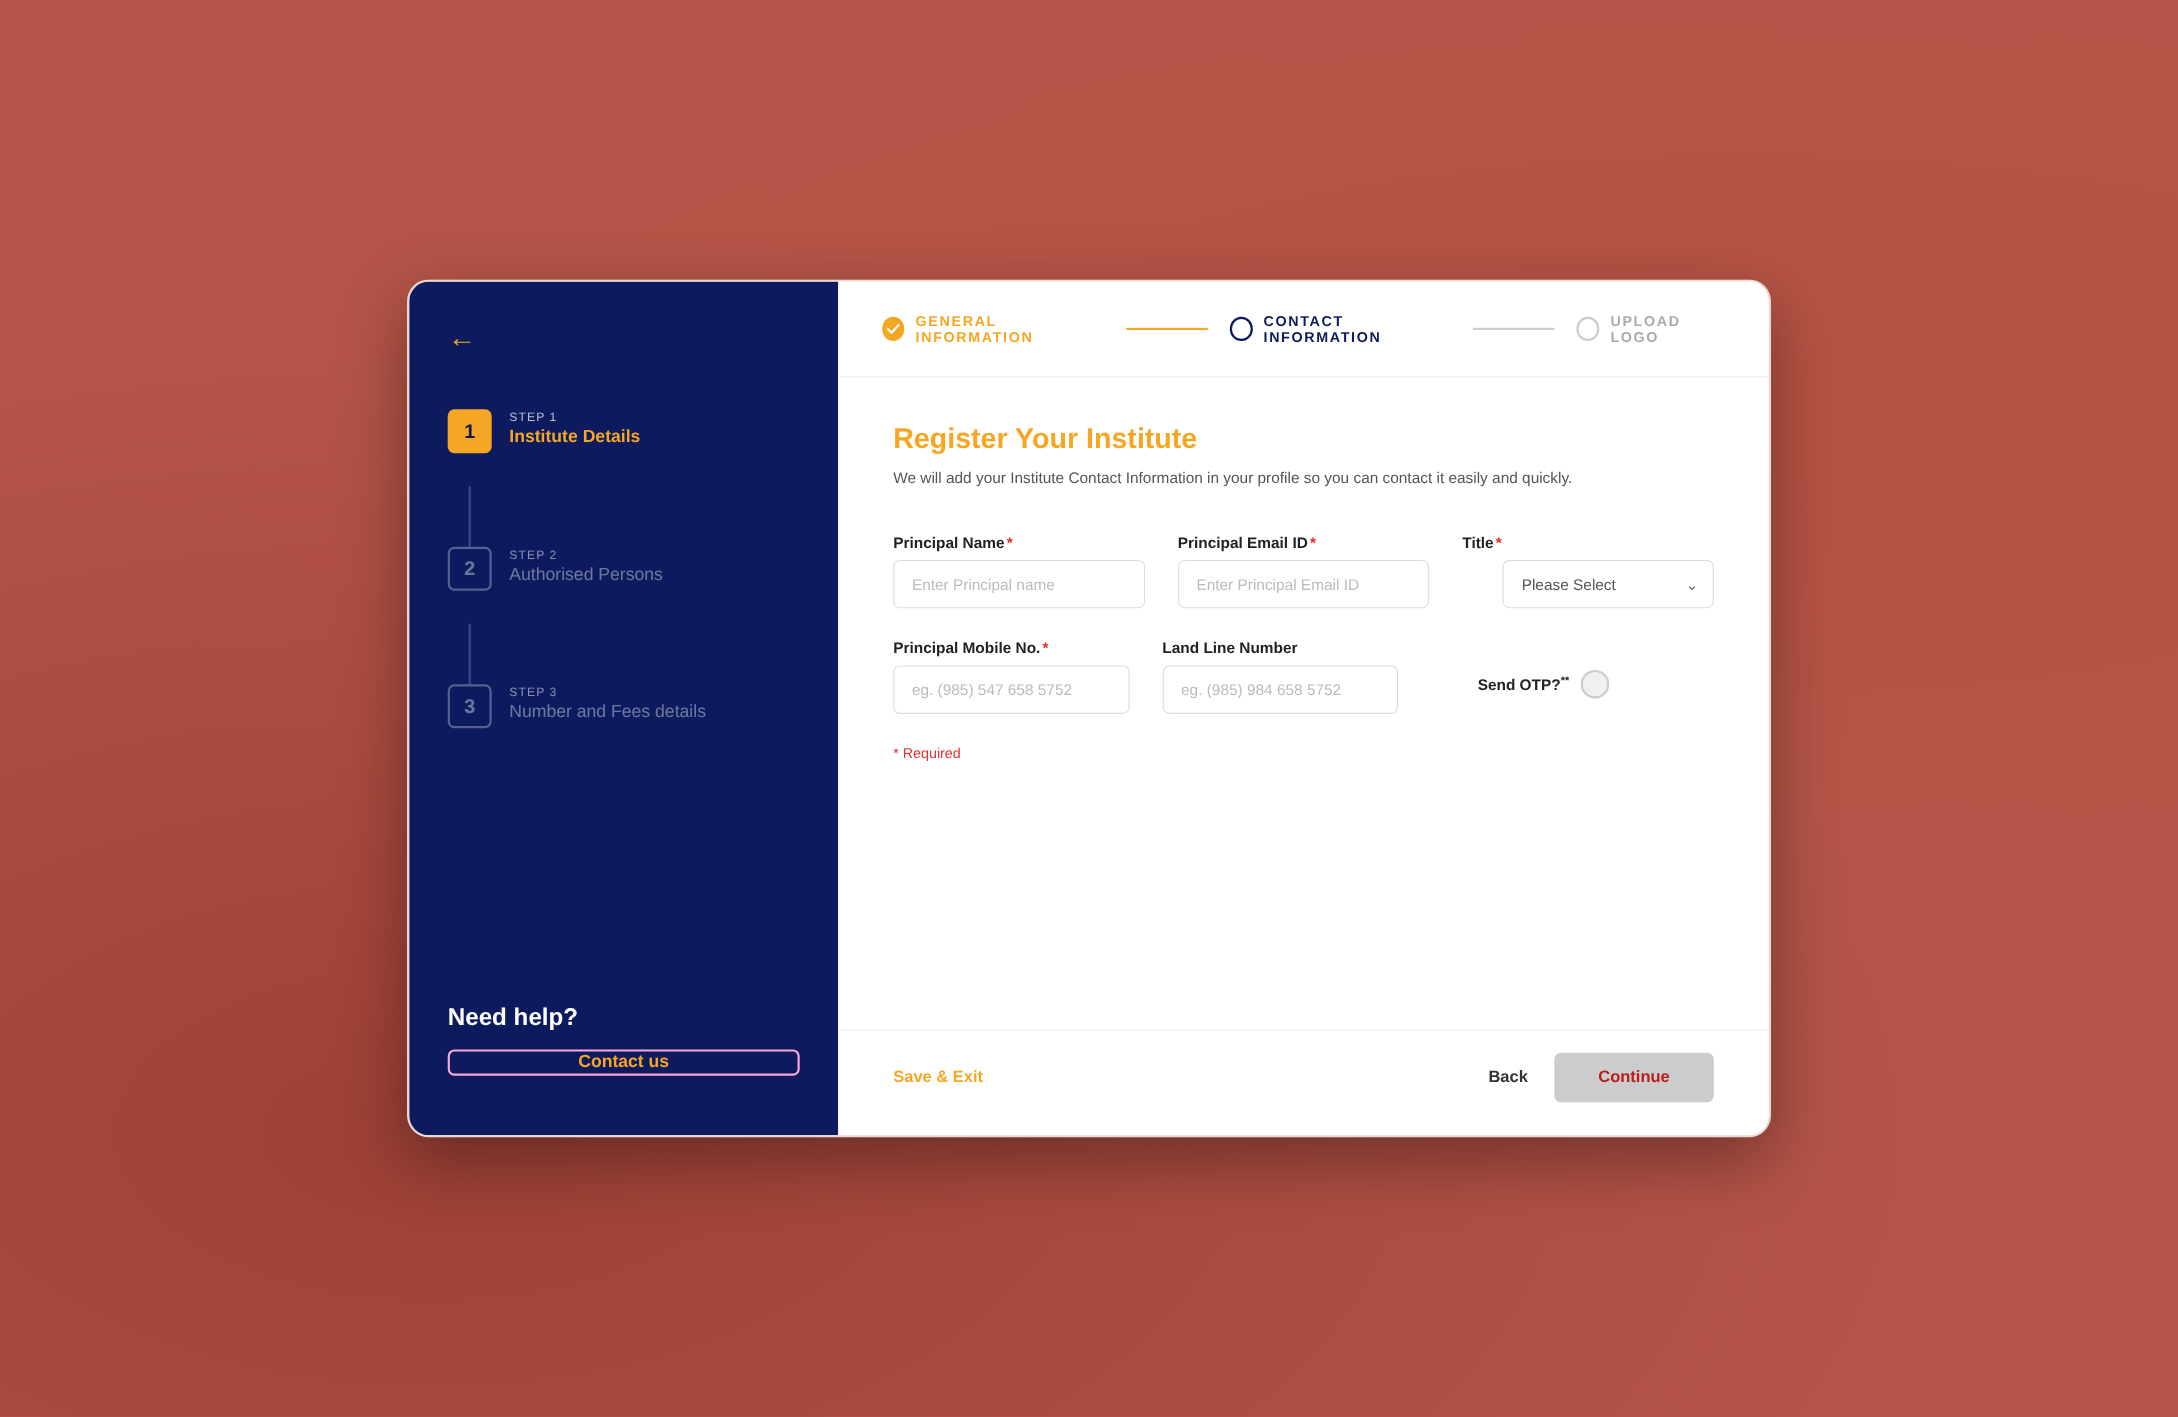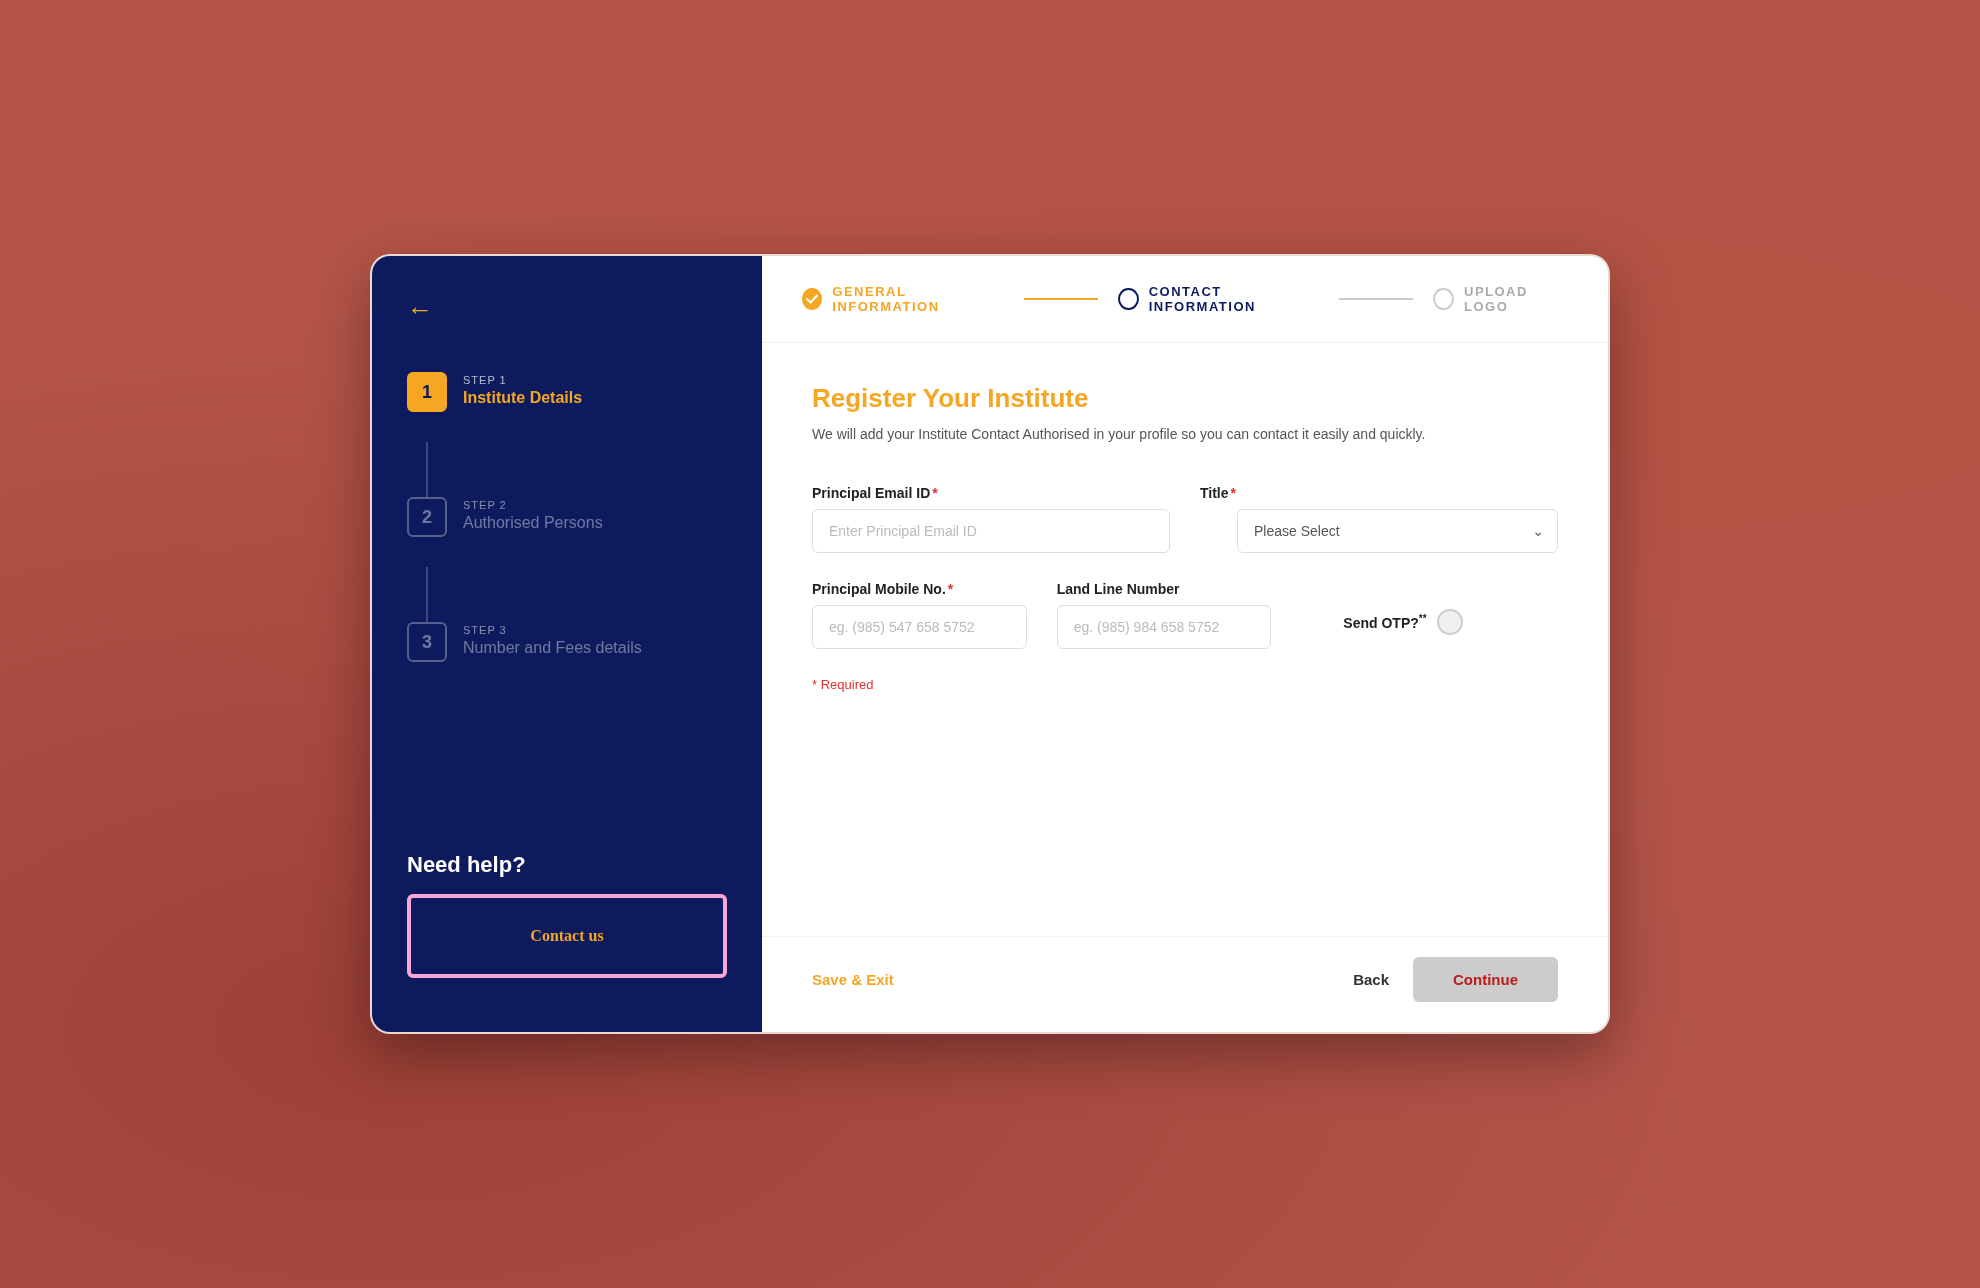--- a/index.html
+++ b/index.html
@@ -145,32 +145,31 @@
     }
 
     .help-title {
       color: #fff;
       font-size: 22px;
       font-weight: 700;
       margin-bottom: 16px;
     }
 
     .contact-btn {
-      border: 4px solid #f9a8d4;
+      border: 2px solid #f9a8d4;
       background: transparent;
       color: #f5a623;
-      padding: 29px 30px;
+      padding: 1px 30px;
       border-radius: 6px;
       font-size: 16px;
       font-weight: 600;
       cursor: pointer;
       width: 100%;
       text-align: center;
       margin-bottom: 24px;
-      font-family: Liberation Serif, serif;
     }
 
     .sidebar-footer {
       display: flex;
       flex-direction: column;
       gap: 4px;
     }
 
     .sidebar-footer-link {
       color: rgba(255,255,255,0.65);
@@ -525,24 +524,30 @@
       <div class="stepper-step">
         <div class="stepper-circle pending"></div>
         <span class="stepper-text pending">UPLOAD LOGO</span>
       </div>
 
     </div>
 
     <div class="form-area">
 
       <h2 class="form-title">Register Your Institute</h2>
-      <p class="form-subtitle">We will add your Institute Contact Authorised in your profile so you can contact it easily and quickly.</p>
+      <p class="form-subtitle">We will add your Institute Contact Information in your profile so you can contact it easily and quickly.</p>
 
       <div class="form-row">
 
+        <div class="form-group">
+          <label class="form-label">
+            <span>Principal Name</span><span class="required-star">*</span>
+          </label>
+          <input class="form-input" type="text" placeholder="Enter Principal name" style="">
+        </div>
 
         <div class="form-group">
           <label class="form-label">
             <span>Principal Email ID</span><span class="required-star">*</span>
           </label>
           <input class="form-input" type="email" placeholder="Enter Principal Email ID" style="">
         </div>
 
         <div class="form-group">
           <label class="form-label">

